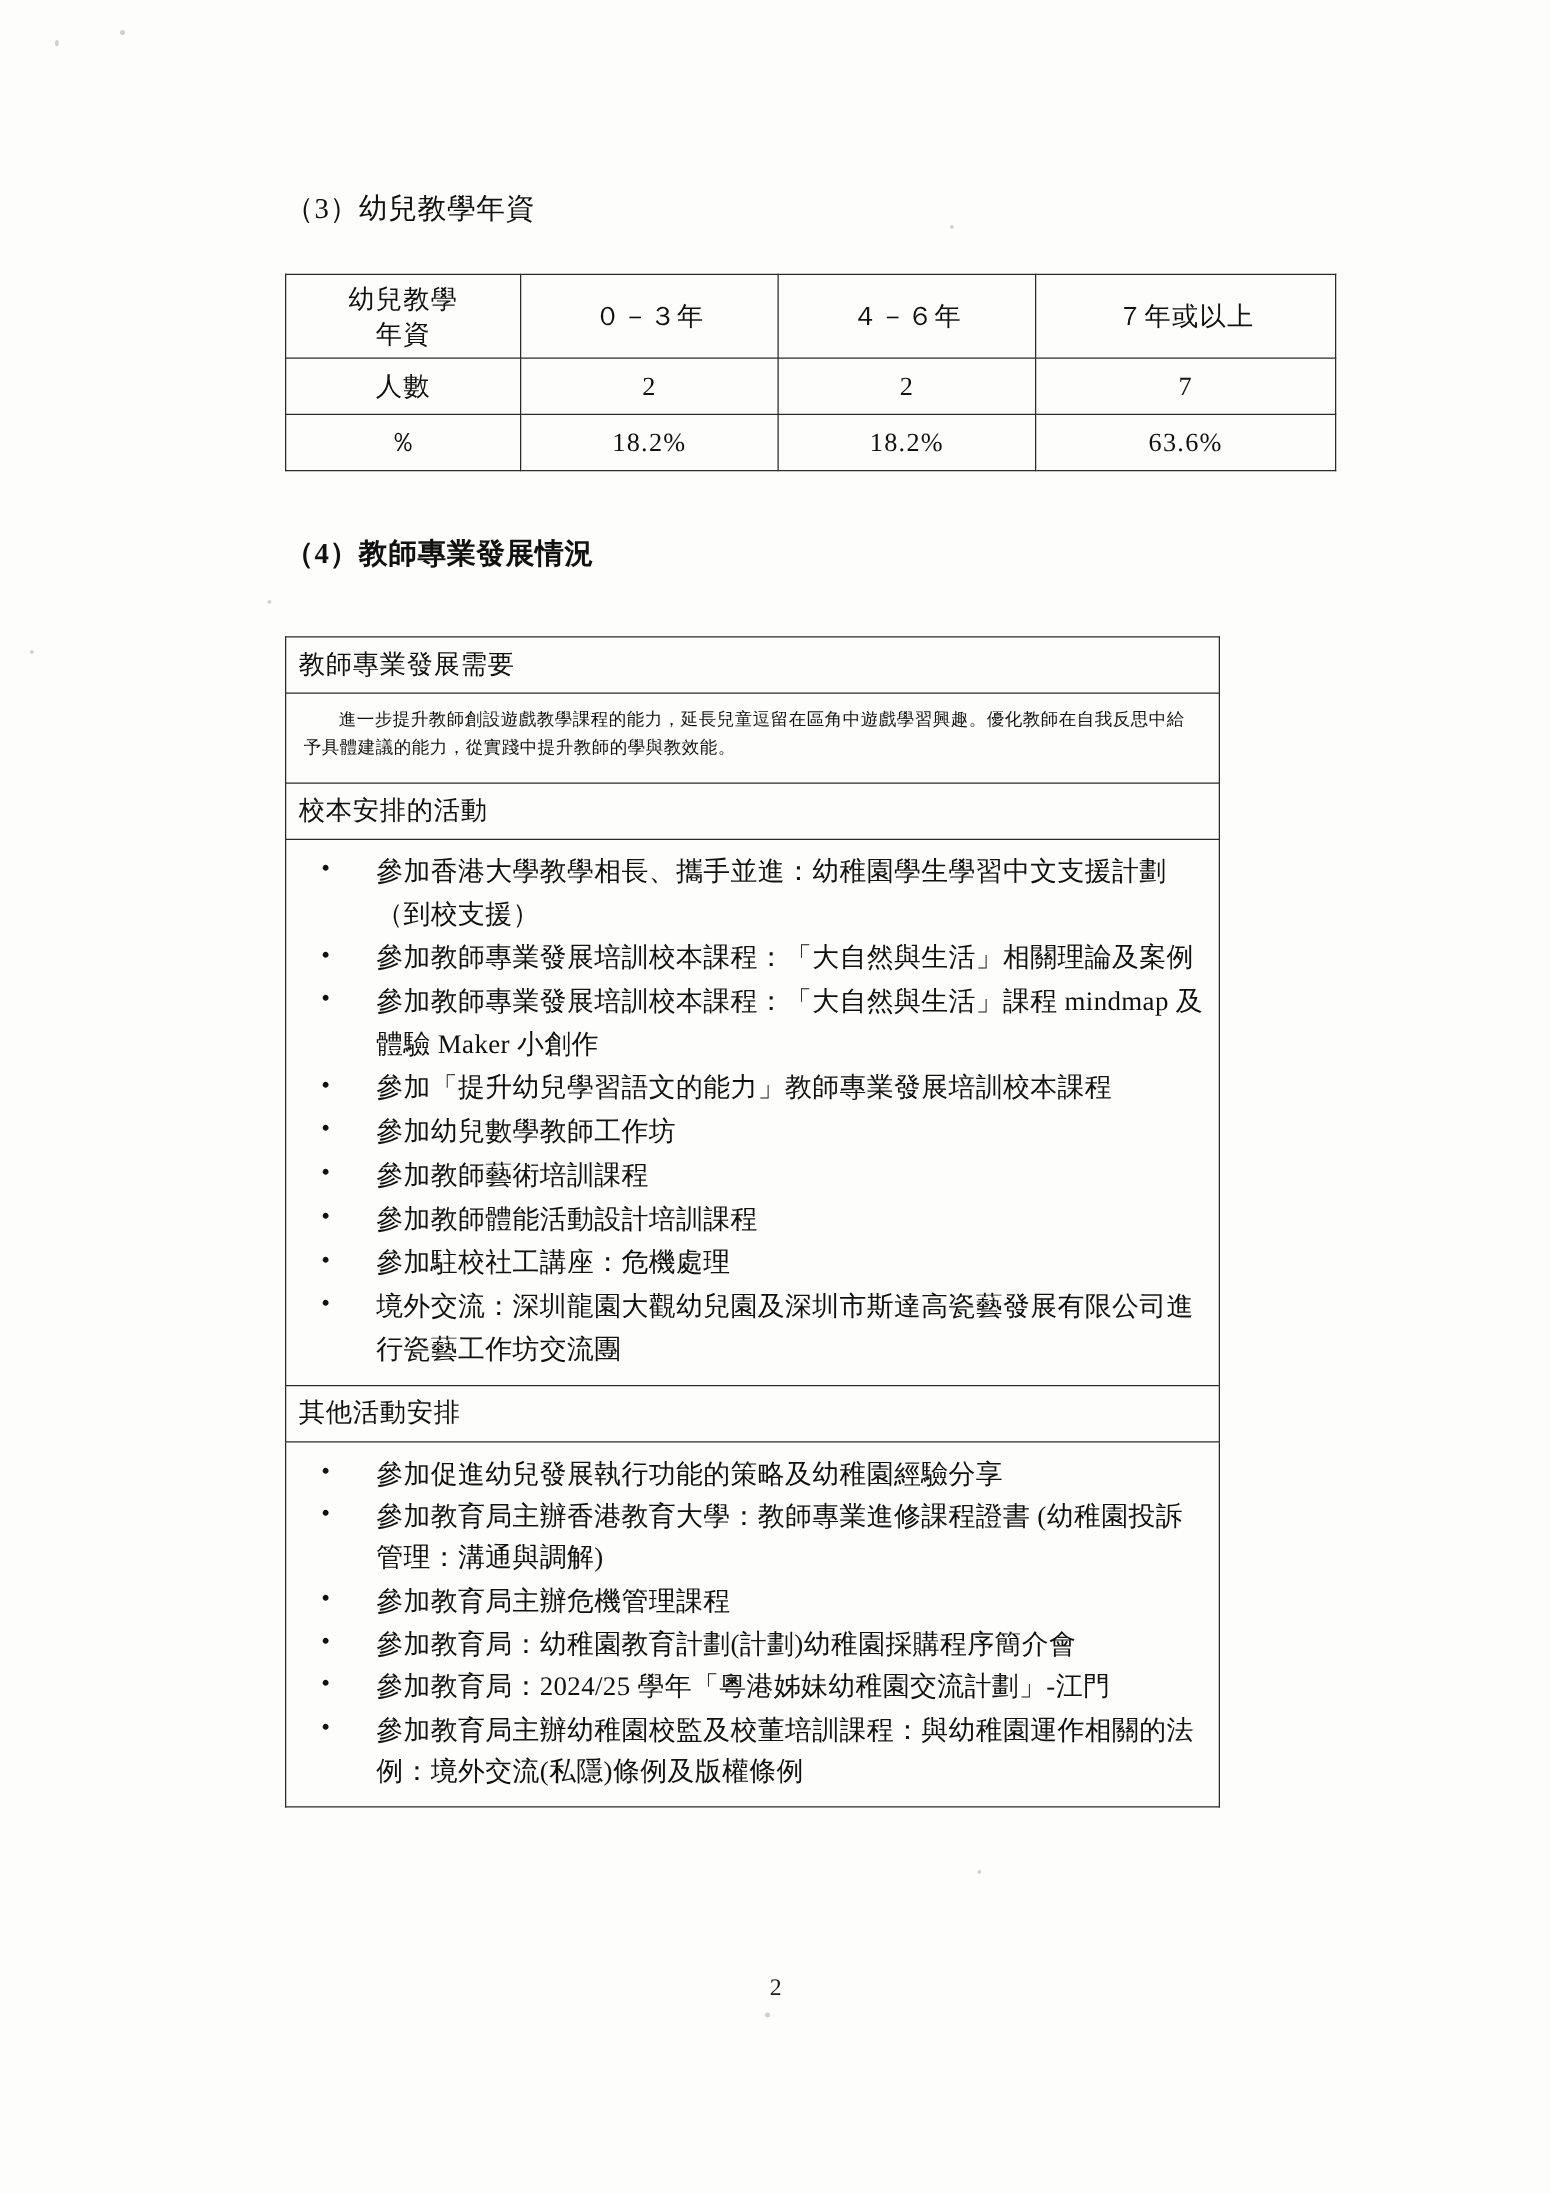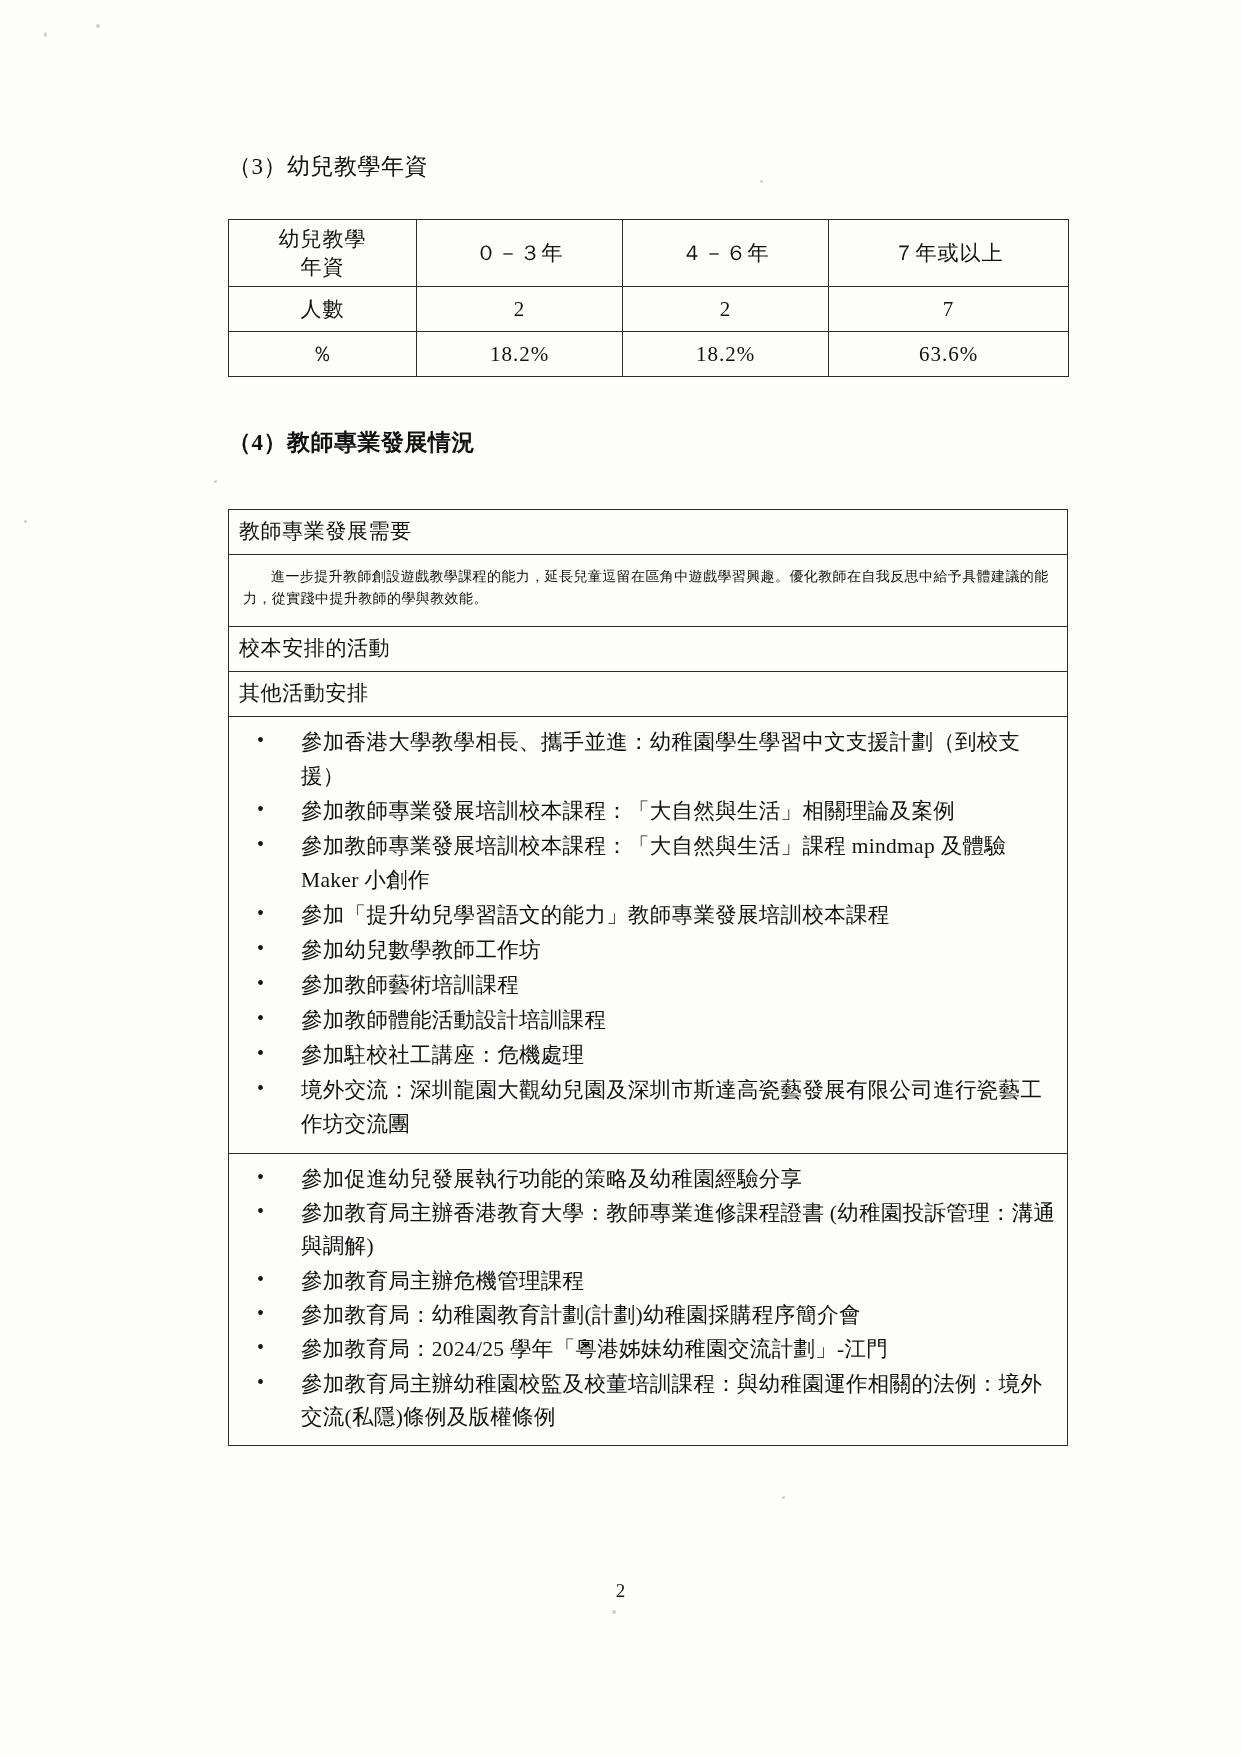--- a/index.html
+++ b/index.html
@@ -70,21 +70,21 @@
     padding: 7px 4px;
   }
   .col-1 { width: 188px; }
   .col-2 { width: 206px; }
   .col-3 { width: 206px; }
   .col-4 { width: 240px; }
 
   
   table.dev {
     border-collapse: collapse;
-    width: 840px;
+    width: 748px;
     table-layout: fixed;
     margin-top: 48px;
   }
   table.dev td {
     border: 1.3px solid #2b2b2b;
     vertical-align: top;
     font-size: 21px;
     padding: 7px 10px 9px 10px;
   }
   td.section-title {
@@ -191,39 +191,39 @@
         </tr>
         <tr>
           <td>
             <p class="para">進一步提升教師創設遊戲教學課程的能力，延長兒童逗留在區角中遊戲學習興趣。優化教師在自我反思中給予具體建議的能力，從實踐中提升教師的學與教效能。</p>
           </td>
         </tr>
 
         <tr>
           <td class="section-title">校本安排的活動</td>
         </tr>
-        <tr>
-          <td class="section-title">其他活動安排</td>
-        </tr>
-
         <tr>
           <td>
             <ul class="bullets">
               <li>參加香港大學教學相長、攜手並進：幼稚園學生學習中文支援計劃（到校支援）</li>
               <li>參加教師專業發展培訓校本課程：「大自然與生活」相關理論及案例</li>
               <li>參加教師專業發展培訓校本課程：「大自然與生活」課程 mindmap 及體驗 Maker 小創作</li>
               <li>參加「提升幼兒學習語文的能力」教師專業發展培訓校本課程</li>
               <li>參加幼兒數學教師工作坊</li>
               <li>參加教師藝術培訓課程</li>
               <li>參加教師體能活動設計培訓課程</li>
               <li>參加駐校社工講座：危機處理</li>
               <li>境外交流：深圳龍園大觀幼兒園及深圳市斯達高瓷藝發展有限公司進行瓷藝工作坊交流團</li>
             </ul>
           </td>
         </tr>
+
+        <tr>
+          <td class="section-title">其他活動安排</td>
+        </tr>
         <tr>
           <td>
             <ul class="bullets tight">
               <li>參加促進幼兒發展執行功能的策略及幼稚園經驗分享</li>
               <li>參加教育局主辦香港教育大學：教師專業進修課程證書 (幼稚園投訴管理：溝通與調解)</li>
               <li>參加教育局主辦危機管理課程</li>
               <li>參加教育局：幼稚園教育計劃(計劃)幼稚園採購程序簡介會</li>
               <li>參加教育局：2024/25 學年「粵港姊妹幼稚園交流計劃」-江門</li>
               <li>參加教育局主辦幼稚園校監及校董培訓課程：與幼稚園運作相關的法例：境外交流(私隱)條例及版權條例</li>
             </ul>

